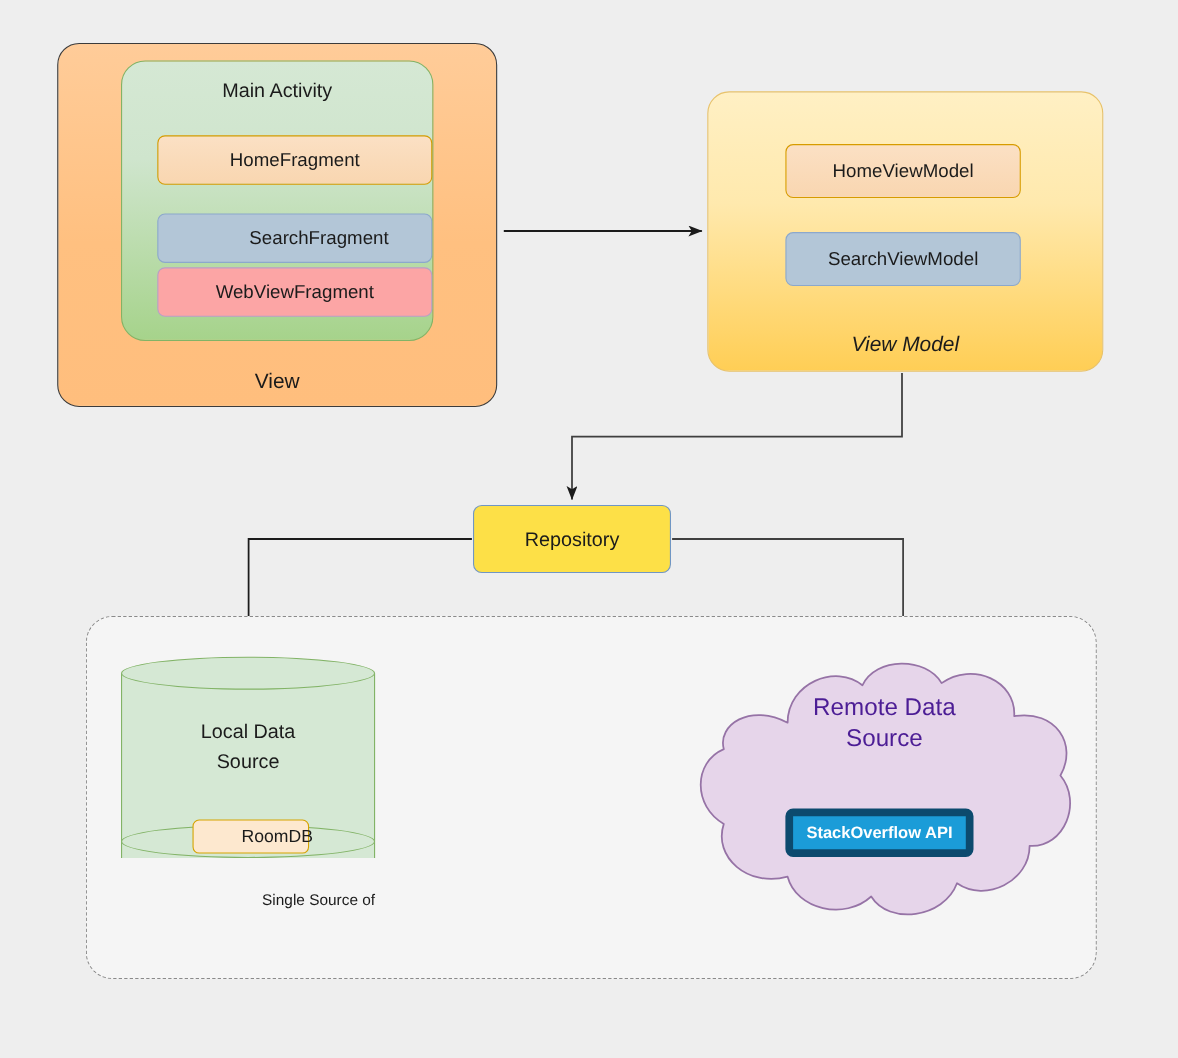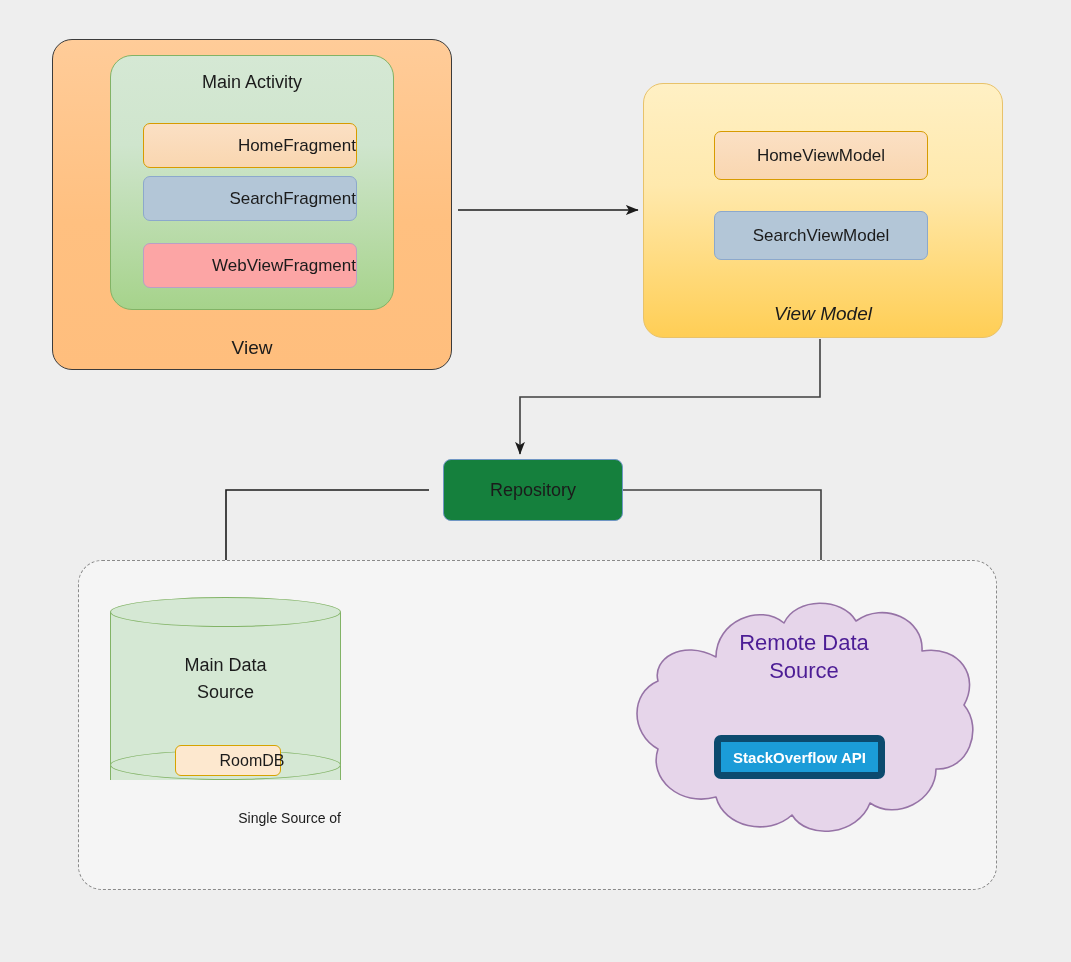--- a/index.html
+++ b/index.html
@@ -51,44 +51,44 @@
     left: 0; right: 0; top: 16px;
     text-align: center;
     font-size: 18px;
     color: #1b1b1b;
   }
 
   
   .chip {
     position: absolute;
     left: 143px;
-    width: 214px;
+    width: 250px;
     height: 45px;
     border-radius: 7px;
     display: flex;
     align-items: center;
-    justify-content: flex-end;
+    justify-content: center;
     font-size: 17px;
     color: #1b1b1b;
     box-sizing: border-box;
   }
   .chip-orange {
     background: linear-gradient(to bottom, #fbe0c4 0%, #f9d6b0 100%);
     border: 1.3px solid #d79b00;
   }
   .chip-blue {
     background: #b3c6d7;
     border: 1.3px solid #8ca8cc;
   }
   .chip-purple {
     background: #fca5a5;
     border: 1.3px solid #b99fc6;
   }
   #chip-home { top: 123px; }
-  #chip-search { top: 176px; padding-left: 44px; }
+  #chip-search { top: 194px; padding-left: 44px; }
   #chip-webview { top: 243px; }
 
   
   .vm-box {
     left: 643px; top: 83px; width: 360px; height: 255px;
     border: 1.1px solid #e8c26a;
     border-radius: 20px;
     background: linear-gradient(to bottom, #fff0c4 0%, #ffe9ad 40%, #ffce55 100%);
   }
   .vm-label {
@@ -110,24 +110,24 @@
     justify-content: center;
     font-size: 17px;
     color: #1b1b1b;
     box-sizing: border-box;
   }
   #vm-chip-home { top: 131px; }
   #vm-chip-search { top: 211px; }
 
   
   .repo-box {
-    left: 443px; top: 459px; width: 180px; height: 62px;
+    left: 430px; top: 459px; width: 180px; height: 62px;
     border: 1.2px solid #7096c4;
     border-radius: 8px;
-    background: #15803d;
+    background: #fde047;
     display: flex;
     align-items: center;
     justify-content: center;
     font-size: 18px;
     color: #1b1b1b;
   }
 
   
   .data-container {
     left: 78px; top: 560px; width: 919px; height: 330px;
@@ -286,21 +286,21 @@
     <span>Repository</span>
   </div>
 
   <div class="node data-container"></div>
 
   <div class="node cylinder">
     <div class="cyl-body"></div>
     <div class="cyl-bottom"></div>
     <div class="cyl-top"></div>
     <div class="cyl-title">
-      <div>Main Data</div>
+      <div>Local Data</div>
       <div>Source</div>
     </div>
     <div class="roomdb-chip">
       <span>RoomDB</span>
     </div>
   </div>
 
   <div class="node sst-label">
     <div>Single Source of</div>
   </div>

